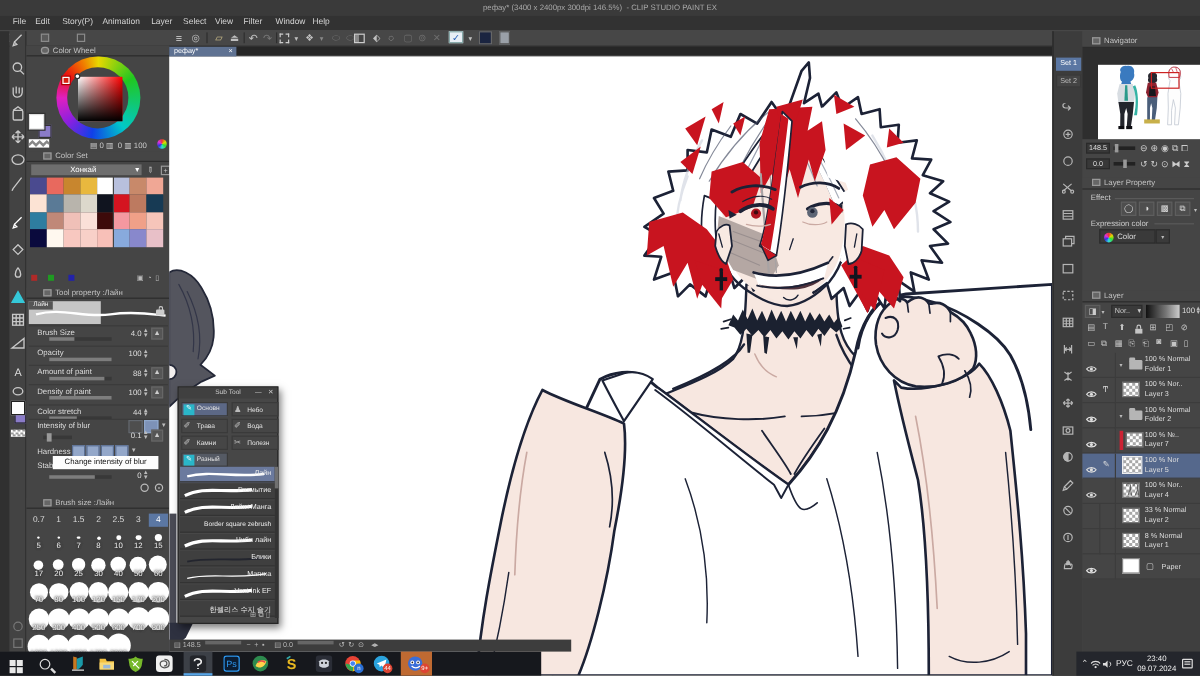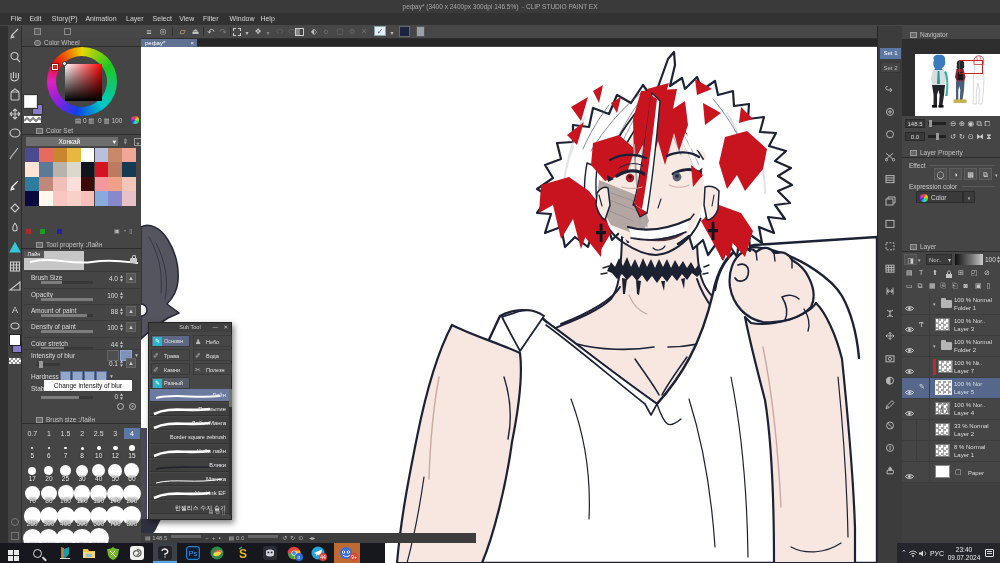--- a/index.html
+++ b/index.html
@@ -17,21 +17,21 @@
 
 #lstrip{left:0;top:26px;width:8px;height:517px;background:#303030}
 #tstrip{left:8px;top:26px;width:14px;height:517px;background:#434343;border-right:1px solid #2e2e2e}
 #lpanels{left:22px;top:38px;width:119px;height:505px;background:#454545}
 .phead{position:absolute;left:0;width:100%;height:9px;background:#454545;border-bottom:1px solid #2c2c2c;color:#c2c2c2;font-size:6.5px;line-height:9px}
 .ticon{display:inline-block;width:7px;height:6px;background:#666;border:1px solid #999;margin:0 3px 0 14px;vertical-align:-1px}
 
 #qstrip{left:877px;top:26px;width:25px;height:537px;background:#3c3c3c;border-left:1px solid #262626}
 #rpanels{left:902px;top:26px;width:98px;height:537px;background:#454545}
 
-#tb-l{left:0;top:543px;width:385px;height:20px;background:#16181d}
+#tb-l{left:0;top:543px;width:451px;height:20px;background:#16181d}
 #tb-r{left:897px;top:543px;width:103px;height:20px;background:#24262c}
 #statusbar{left:141px;top:533px;width:335px;height:10px;background:#3d3d3d;color:#b5b5b5;font-size:6px;line-height:10px}
 .tbi{position:absolute;top:3px;width:14px;height:14px;border-radius:3px}
 #swatches i{position:absolute;display:block}
 .ic{position:absolute;color:#c0c0c0;font-size:8px;line-height:10px;text-align:center}
 </style></head>
 <body>
 <div id="scr">
   <div class="abs" id="titlebar">рефау* (3400 x 2400px 300dpi 146.5%)&nbsp;&nbsp;- CLIP STUDIO PAINT EX</div>
   <div class="abs" id="menubar">

